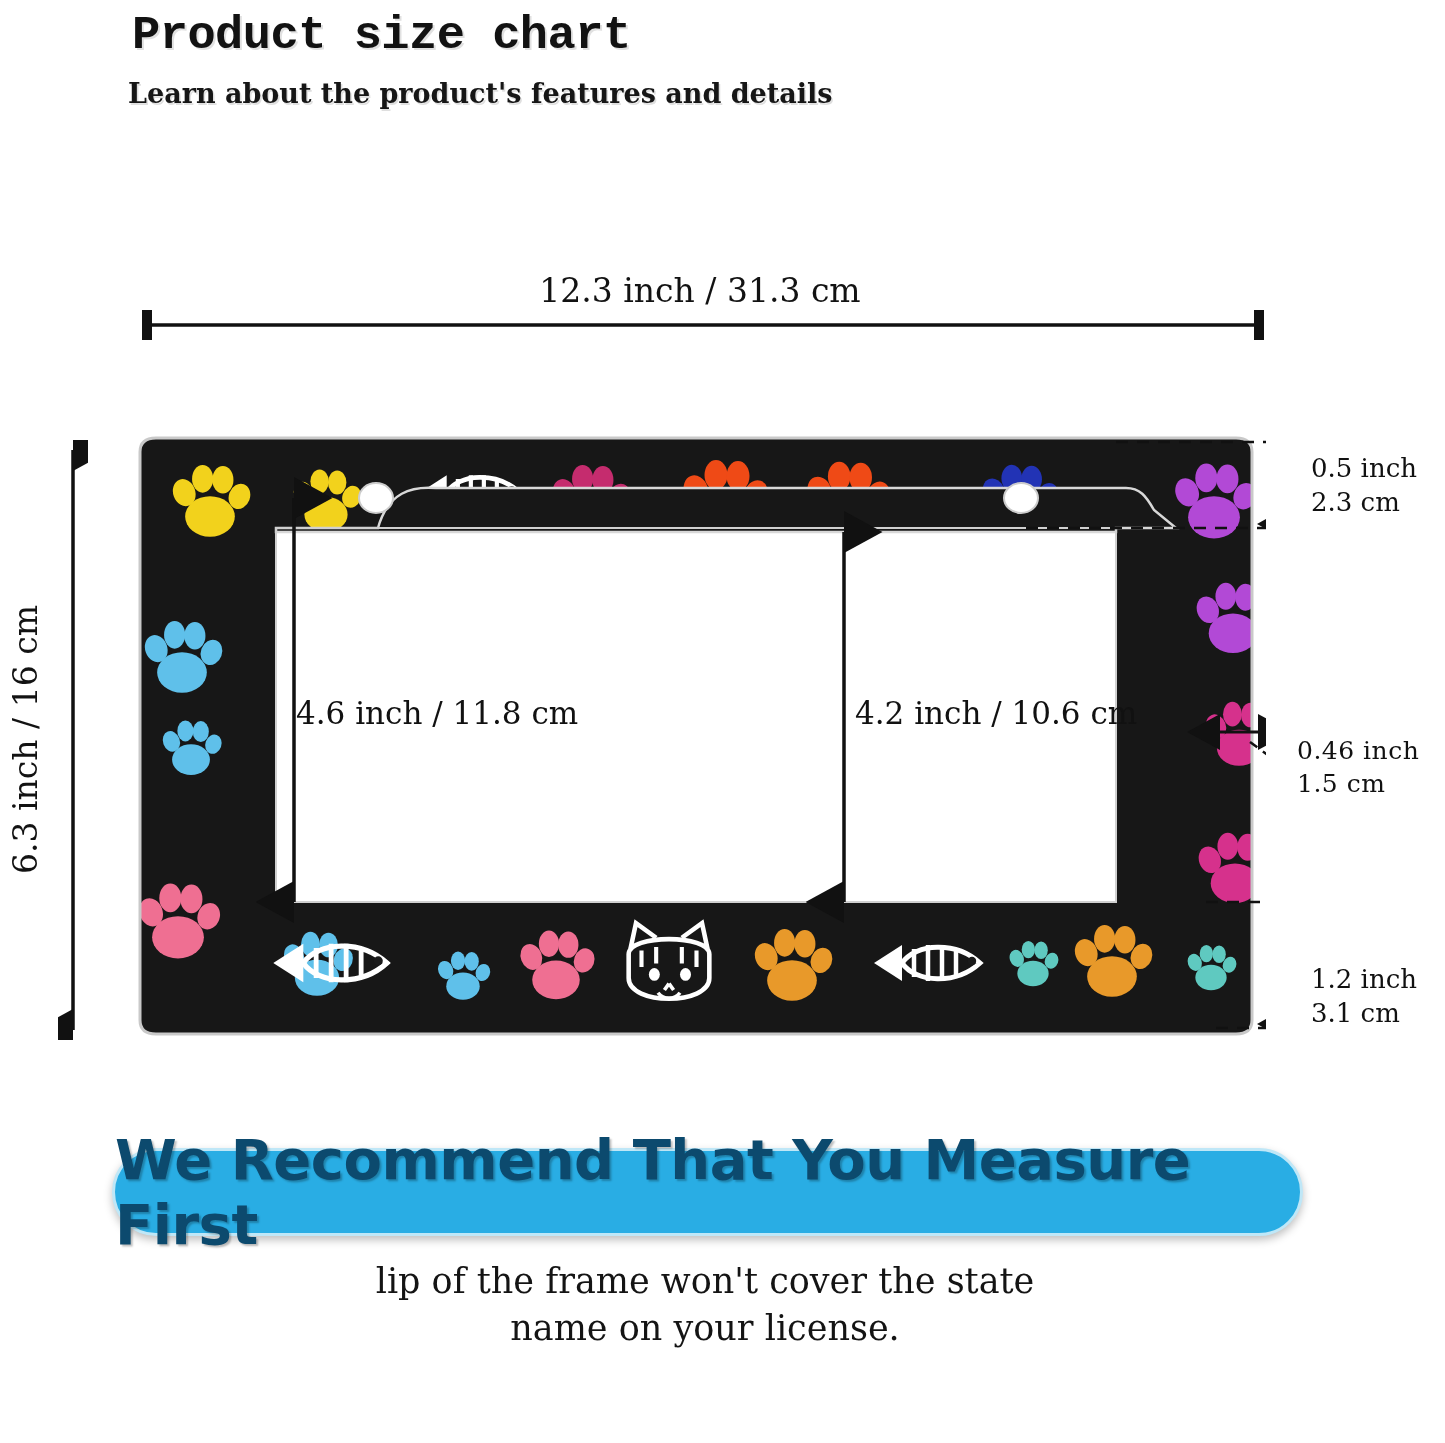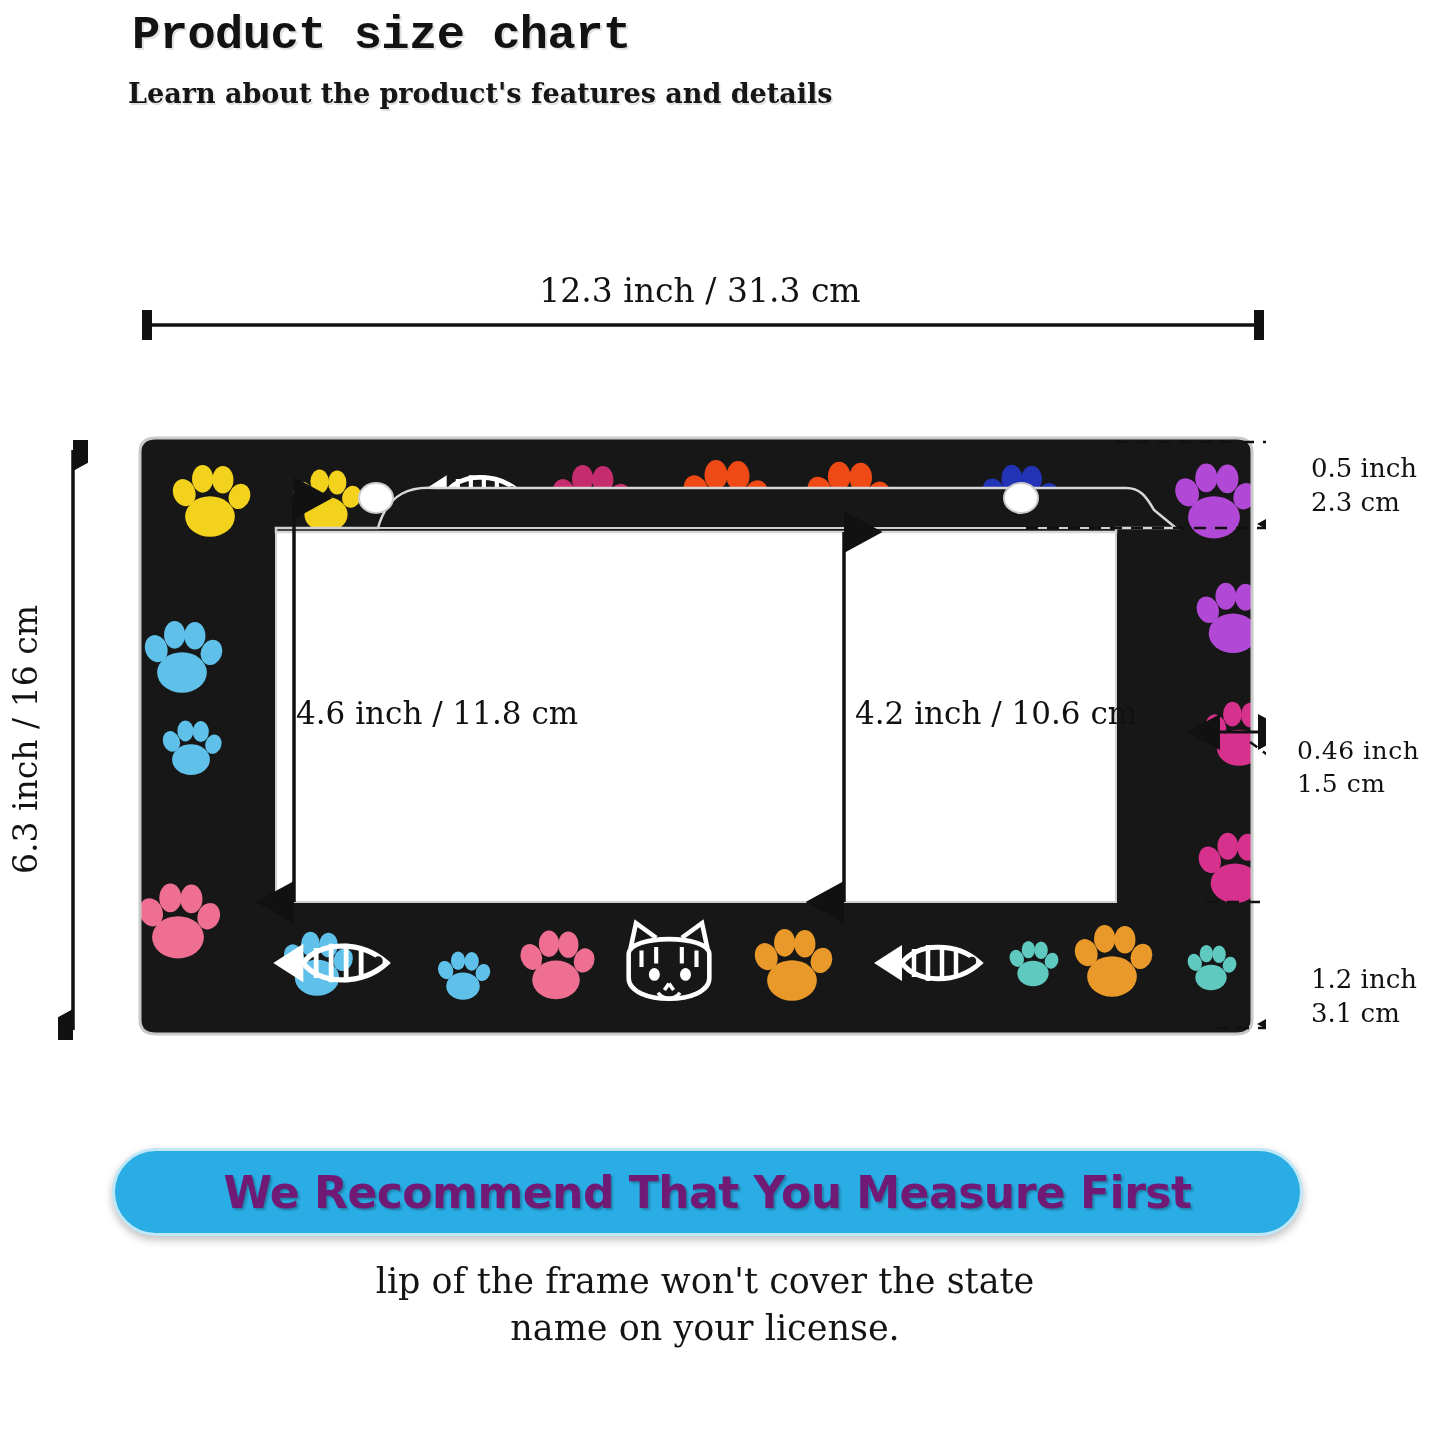--- a/index.html
+++ b/index.html
@@ -129,22 +129,22 @@
     background: #29ade4;
     border: 3px solid #bfe7f7;
     box-shadow: 0 4px 8px rgba(0,0,0,0.25);
     display: flex;
     align-items: center;
     justify-content: center;
   }
   #banner-text {
     font-family: "DejaVu Sans", sans-serif;
     font-weight: bold;
-    font-size: 44px;
-    color: #701a75;
+    font-size: 56px;
+    color: #0c4a6e;
     letter-spacing: -0.5px;
     text-shadow: 2px 2px 2px rgba(0,0,0,0.25);
   }
 
   
   #footer-note {
     position: absolute;
     left: 160px;
     top: 1258px;
     width: 1090px;

